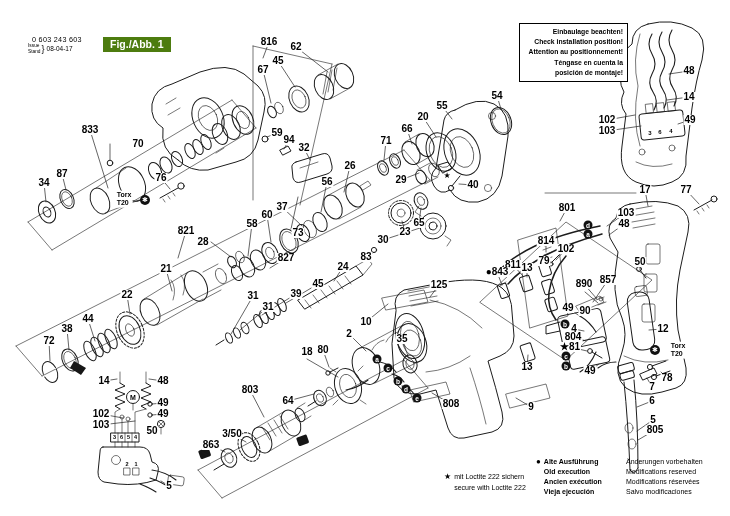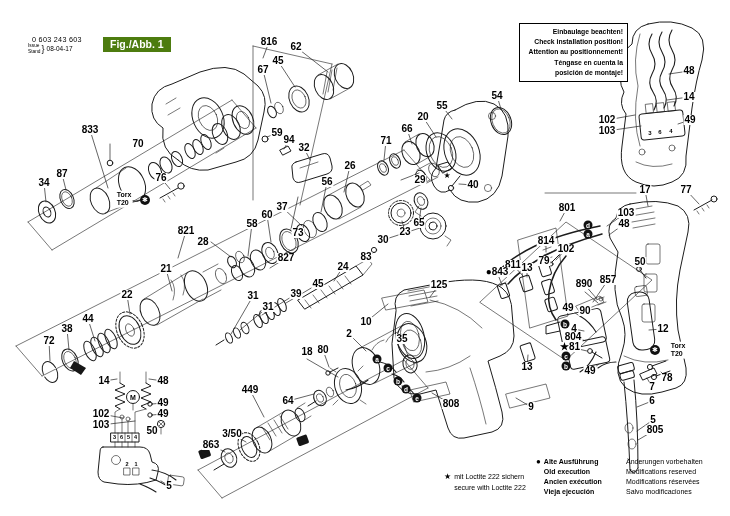--- a/index.html
+++ b/index.html
@@ -489,21 +489,21 @@
       <div class="plabel" style="left: 277px; top: 133px;">59</div>
       <div class="plabel" style="left: 289px; top: 140px;">94</div>
       <div class="plabel" style="left: 304px; top: 148px;">32</div>
       <div class="plabel" style="left: 350px; top: 166px;">26</div>
       <div class="plabel" style="left: 327px; top: 182px;">56</div>
       <div class="plabel" style="left: 298px; top: 197px; margin-top: 36px;">73</div>
       <div class="plabel" style="left: 282px; top: 207px;">37</div>
       <div class="plabel" style="left: 267px; top: 215px;">60</div>
       <div class="plabel" style="left: 252px; top: 224px;">58</div>
       <div class="plabel" style="left: 286px; top: 258px;">827</div>
-      <div class="plabel" style="left: 420px; top: 180px; text-align: center;">29</div>
+      <div class="plabel" style="left: 401px; top: 180px; text-align: center;">29</div>
       <div class="plabel" style="left: 405px; top: 232px;">23</div>
       <div class="plabel" style="left: 419px; top: 223px;">65</div>
       <div class="plabel" style="left: 383px; top: 240px;">30</div>
       <div class="plabel" style="left: 366px; top: 257px;">83</div>
       <div class="plabel" style="left: 343px; top: 267px;">24</div>
       <div class="plabel" style="left: 318px; top: 284px;">45</div>
       <div class="plabel" style="left: 296px; top: 294px;">39</div>
       <div class="plabel" style="left: 253px; top: 296px;">31</div>
       <div class="plabel" style="left: 268px; top: 307px;">31</div>
       <div class="plabel" style="left: 386px; top: 141px;">71</div>
@@ -511,21 +511,21 @@
       <div class="plabel" style="left: 423px; top: 117px;">20</div>
       <div class="plabel" style="left: 442px; top: 106px;">55</div>
       <div class="plabel" style="left: 497px; top: 96px;">54</div>
       <div class="plabel" style="left: 473px; top: 185px;">40</div>
       <div class="plabel" style="left: 439px; top: 285px;">125</div>
       <div class="plabel" style="left: 366px; top: 322px;">10</div>
       <div class="plabel" style="left: 402px; top: 339px; text-align: right;">35</div>
       <div class="plabel" style="left: 349px; top: 334px;">2</div>
       <div class="plabel" style="left: 323px; top: 350px;">80</div>
       <div class="plabel" style="left: 307px; top: 352px;">18</div>
-      <div class="plabel" style="left: 250px; top: 390px;">449</div>
+      <div class="plabel" style="left: 250px; top: 390px;">803</div>
       <div class="plabel" style="left: 288px; top: 401px;">64</div>
       <div class="plabel" style="left: 232px; top: 434px;">3/50</div>
       <div class="plabel" style="left: 211px; top: 445px;">863</div>
       <div class="plabel" style="left: 451px; top: 404px;">808</div>
       <div class="plabel" style="left: 531px; top: 407px;">9</div>
       <div class="plabel" style="left: 104px; top: 381px;">14</div>
       <div class="plabel" style="left: 163px; top: 381px;">48</div>
       <div class="plabel" style="left: 101px; top: 414px;">102</div>
       <div class="plabel" style="left: 101px; top: 425px;">103</div>
       <div class="plabel" style="left: 163px; top: 403px;">49</div>

